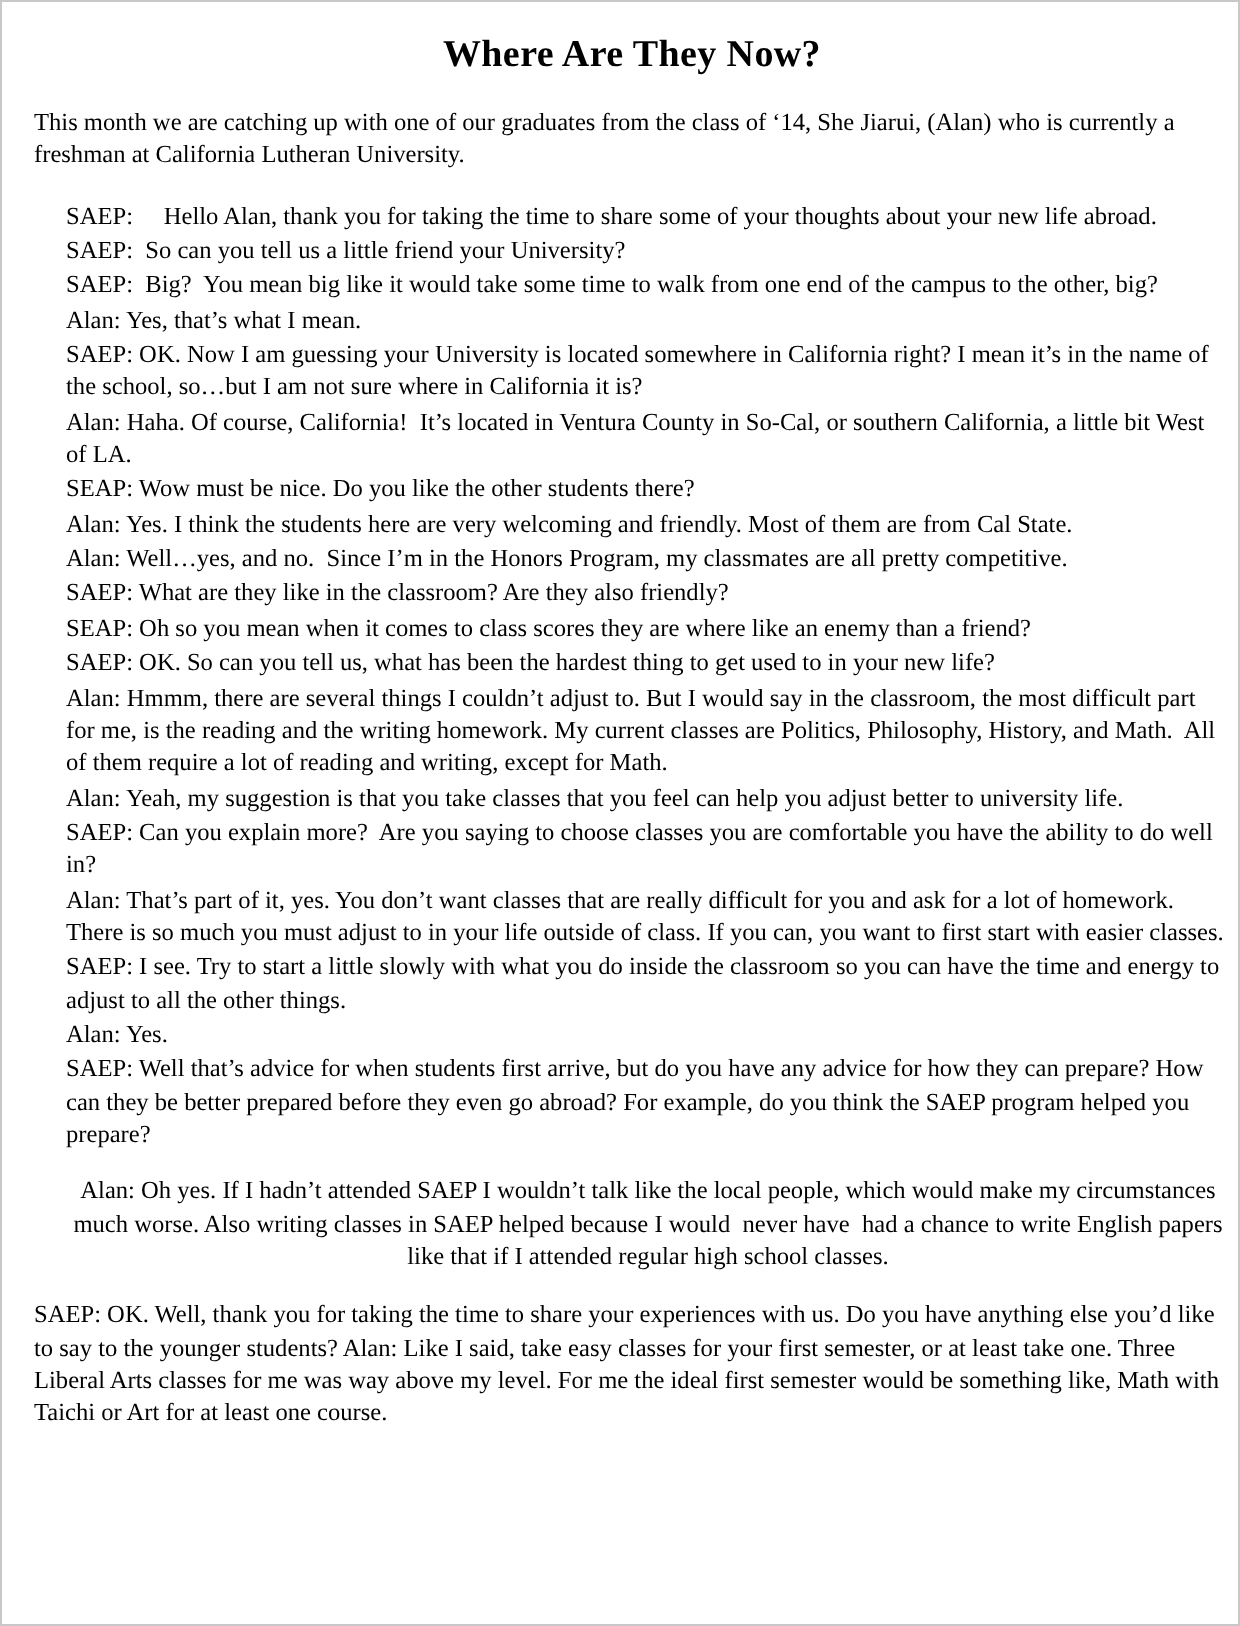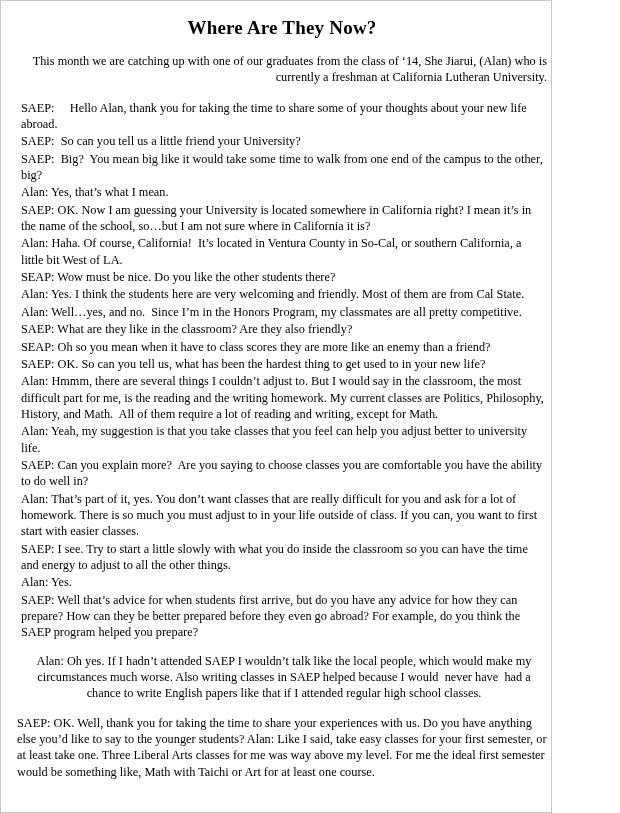--- a/index.html
+++ b/index.html
@@ -9,47 +9,47 @@
   }
   body {
     width: 620px;
     height: 813px;
     font-family: "Liberation Serif", serif;
     color: #000000;
     overflow: hidden;
   }
   .page {
     position: relative;
-    width: 552px;
+    width: 620px;
     height: 813px;
     box-sizing: border-box;
     border: 1px solid #c8c8c8;
     background: #ffffff;
     padding: 10px 4px 0 16px;
   }
   .doc-title {
     text-align: center;
     font-family: "Liberation Serif", serif;
     font-size: 19px;
     font-weight: bold;
     letter-spacing: 0.2px;
     margin: 6px 0 14px 0;
   }
   .intro {
     font-size: 12.3px;
     line-height: 1.33;
     margin: 0 0 14px 0;
-    text-align: right;
+    text-align: left;
   }
   .transcript {
     font-size: 12.3px;
     line-height: 1.33;
   }
   .line {
-    margin: 0 0 1px 4px;
+    margin: 0 0 1px 16px;
     text-align: left;
     white-space: pre-wrap;
   }
   .line.gap {
     margin-top: 12px;
     text-align: center;
   }
   .closing {
     font-size: 12.3px;
     line-height: 1.33;
@@ -67,21 +67,21 @@
     <p class="line">SAEP:  Hello Alan, thank you for taking the time to share some of your thoughts about your new life abroad.</p>
     <p class="line">SAEP:  So can you tell us a little friend your University?</p>
     <p class="line">SAEP:  Big?  You mean big like it would take some time to walk from one end of the campus to the other, big?</p>
     <p class="line">Alan: Yes, that’s what I mean.</p>
     <p class="line">SAEP: OK. Now I am guessing your University is located somewhere in California right? I mean it’s in the name of the school, so…but I am not sure where in California it is?</p>
     <p class="line">Alan: Haha. Of course, California!  It’s located in Ventura County in So-Cal, or southern California, a little bit West of LA.</p>
     <p class="line">SEAP: Wow must be nice. Do you like the other students there?</p>
     <p class="line">Alan: Yes. I think the students here are very welcoming and friendly. Most of them are from Cal State.</p>
     <p class="line">Alan: Well…yes, and no.  Since I’m in the Honors Program, my classmates are all pretty competitive.</p>
     <p class="line">SAEP: What are they like in the classroom? Are they also friendly?</p>
-    <p class="line">SEAP: Oh so you mean when it have to class scores they are more like an enemy than a friend?</p>
+    <p class="line">SEAP: Oh so you mean when it comes to class scores they are where like an enemy than a friend?</p>
     <p class="line">SAEP: OK. So can you tell us, what has been the hardest thing to get used to in your new life?</p>
     <p class="line">Alan: Hmmm, there are several things I couldn’t adjust to. But I would say in the classroom, the most difficult part for me, is the reading and the writing homework. My current classes are Politics, Philosophy, History, and Math.  All of them require a lot of reading and writing, except for Math.</p>
     <p class="line">Alan: Yeah, my suggestion is that you take classes that you feel can help you adjust better to university life.</p>
     <p class="line">SAEP: Can you explain more?  Are you saying to choose classes you are comfortable you have the ability to do well in?</p>
     <p class="line">Alan: That’s part of it, yes. You don’t want classes that are really difficult for you and ask for a lot of homework. There is so much you must adjust to in your life outside of class. If you can, you want to first start with easier classes.</p>
     <p class="line">SAEP: I see. Try to start a little slowly with what you do inside the classroom so you can have the time and energy to adjust to all the other things.</p>
     <p class="line">Alan: Yes.</p>
     <p class="line">SAEP: Well that’s advice for when students first arrive, but do you have any advice for how they can prepare? How can they be better prepared before they even go abroad? For example, do you think the SAEP program helped you prepare?</p>
     <p class="line gap">Alan: Oh yes. If I hadn’t attended SAEP I wouldn’t talk like the local people, which would make my circumstances much worse. Also writing classes in SAEP helped because I would  never have  had a chance to write English papers like that if I attended regular high school classes.</p>
   </div>

